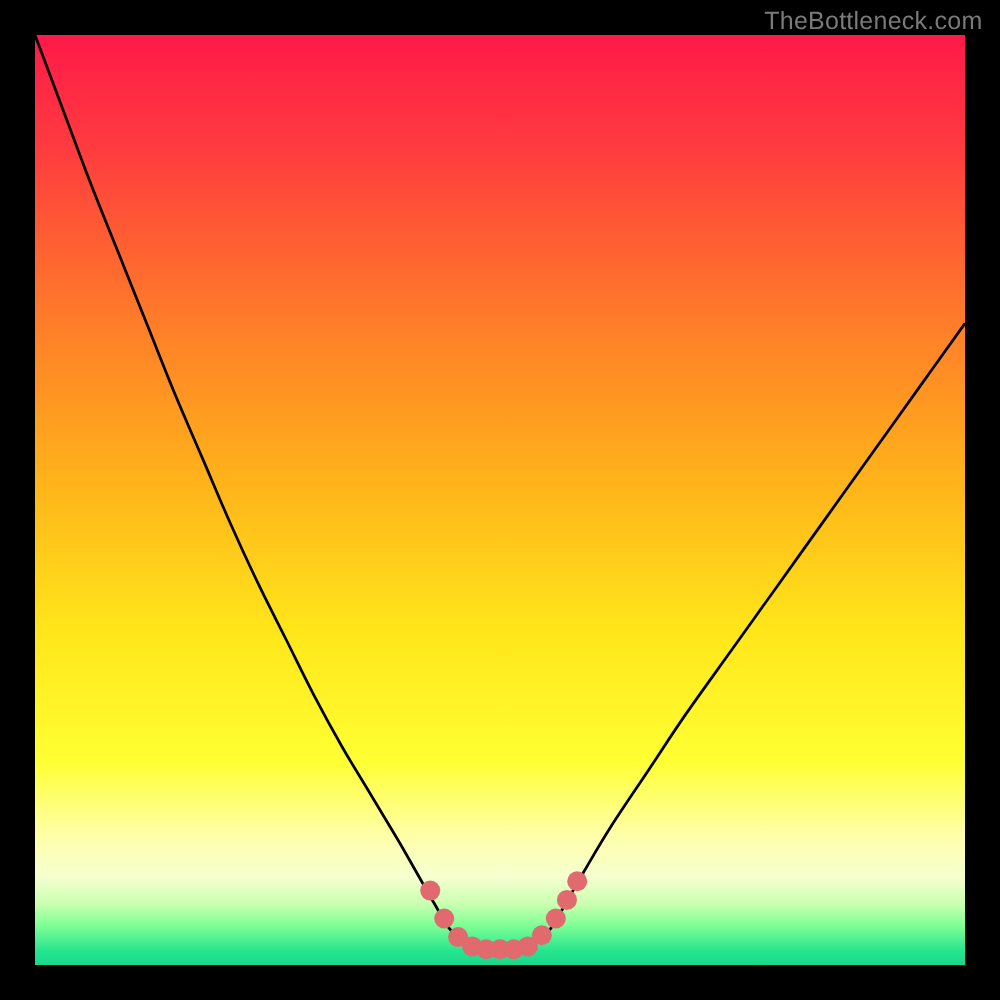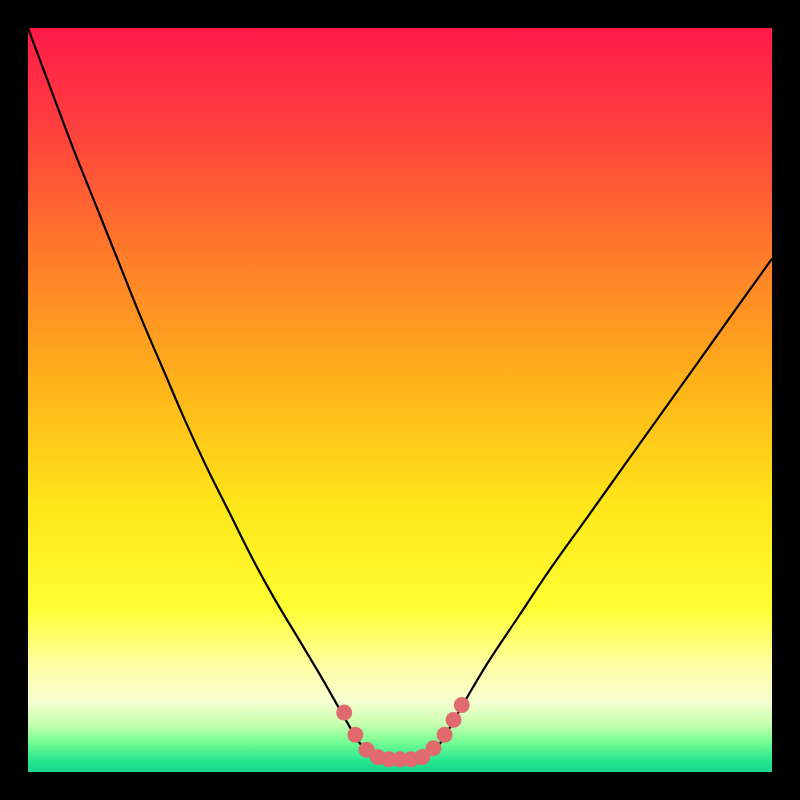--- a/index.html
+++ b/index.html
@@ -34,20 +34,21 @@
     top: 0;
     width: 800px;
     height: 800px;
     display: block;
   }
 </style>
 </head>
 <body>
 
 <div class="stage">
+  <div class="watermark">TheBottleneck.com</div>
 
   <svg class="plot" viewBox="0 0 800 800">
     <defs>
       <linearGradient id="bg-grad" x1="0" y1="0" x2="0" y2="1">
           <stop offset="0%" stop-color="#ff1a49"></stop>
           <stop offset="12%" stop-color="#ff3b3f"></stop>
           <stop offset="30%" stop-color="#ff7a2a"></stop>
           <stop offset="48%" stop-color="#ffb31a"></stop>
           <stop offset="64%" stop-color="#ffe61a"></stop>
           <stop offset="78%" stop-color="#ffff33"></stop>

